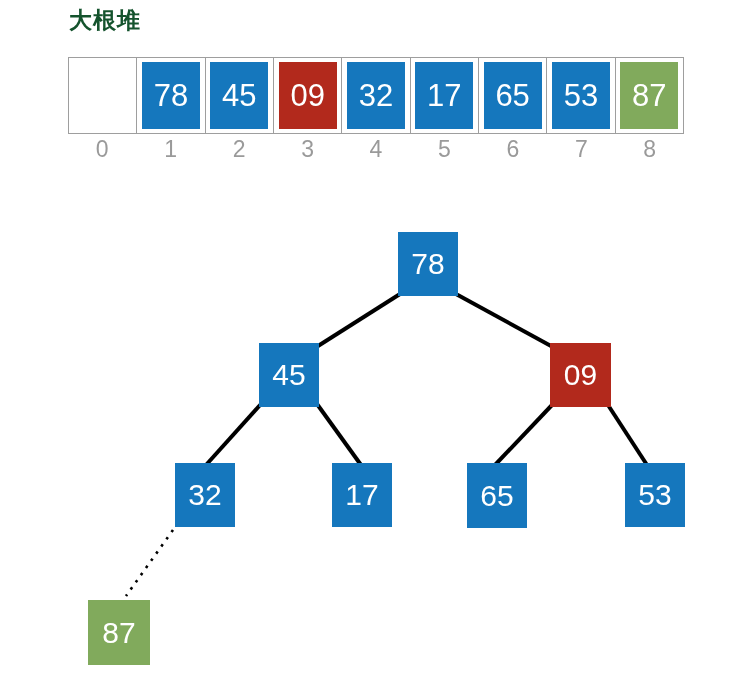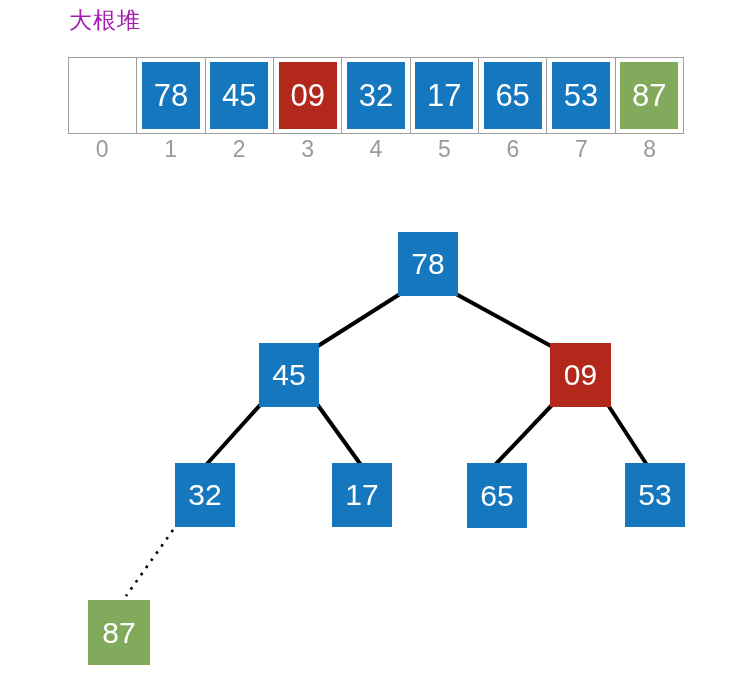--- a/index.html
+++ b/index.html
@@ -33,21 +33,21 @@
   .edge-dotted { stroke-width:2.6; stroke-dasharray:2.6 6.2; stroke-linecap:butt; fill:none; }
   .tnode {
     position:absolute; z-index:2; color:#ffffff; font-size:30px;
     display:flex; align-items:center; justify-content:center;
   }
 </style>
 </head>
 <body>
 
 <div class="canvas">
-  <div class="title" style="color: #a21caf;">大根堆</div>
+  <div class="title" style="color: #14532d; font-weight: bold;">大根堆</div>
 
   <div class="array">
       <div class="acell"></div>
       <div class="acell">
         <div class="asquare" style="background: rgb(21, 119, 189); color: rgb(255, 255, 255);">78</div>
       </div>
       <div class="acell">
         <div class="asquare" style="background: rgb(21, 119, 189); color: rgb(255, 255, 255);">45</div>
       </div>
       <div class="acell">

